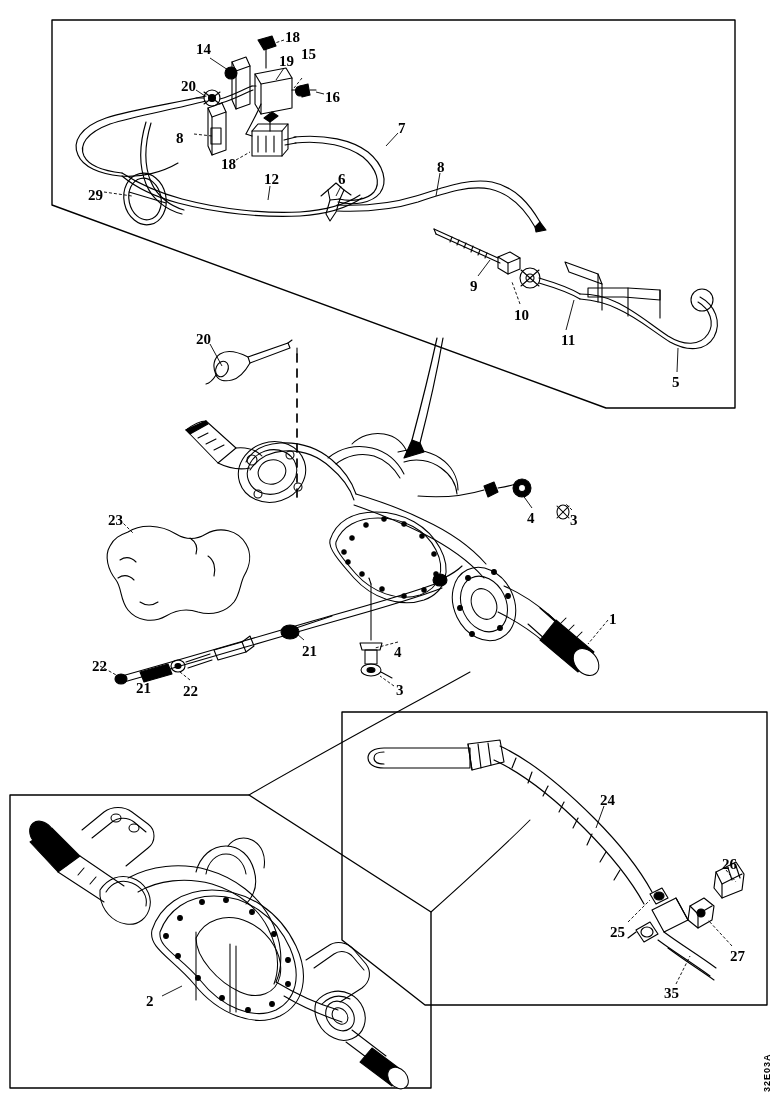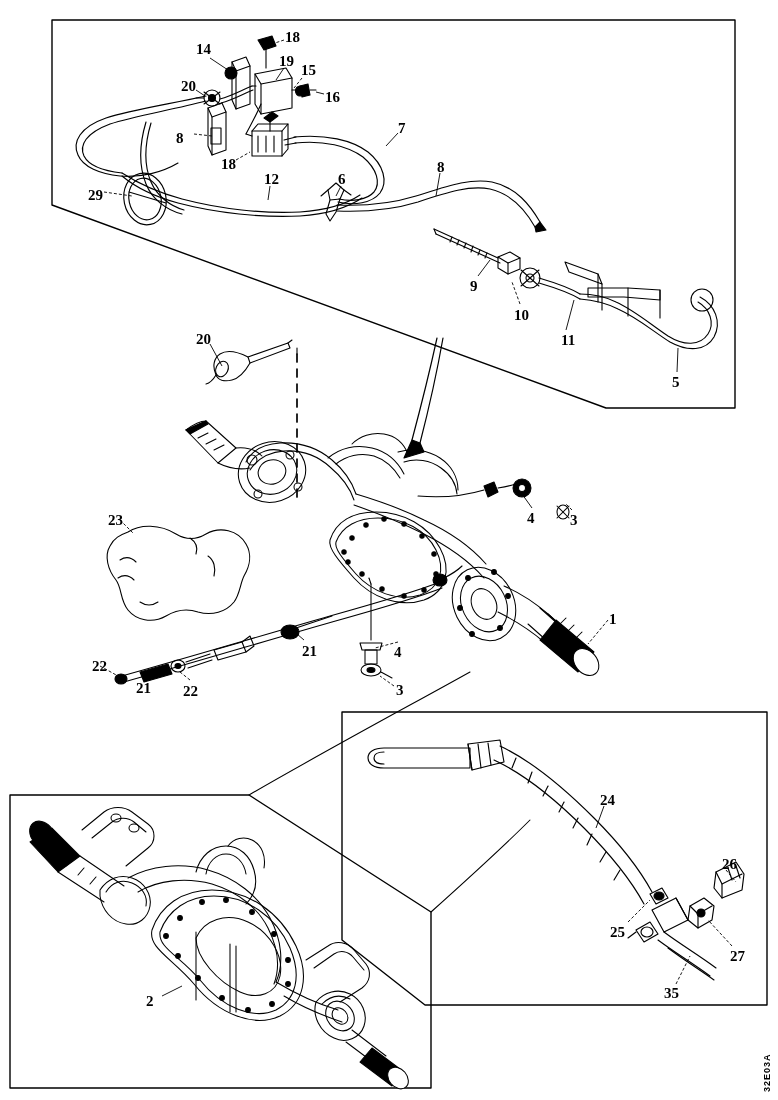--- a/index.html
+++ b/index.html
@@ -457,21 +457,21 @@
       </g>
 
     </g>
   </svg>
 
   <div>
 
     <span class="lbl" style="left:196px;top:42px">14</span>
     <span class="lbl" style="left:285px;top:30px">18</span>
     <span class="lbl" style="left:279px;top:54px">19</span>
-    <span class="lbl" style="left:301px;top:63px">15</span>
+    <span class="lbl" style="left:301px;top:47px">15</span>
     <span class="lbl" style="left:181px;top:79px">20</span>
     <span class="lbl" style="left:325px;top:90px">16</span>
     <span class="lbl" style="left:176px;top:131px">8</span>
     <span class="lbl" style="left:398px;top:121px">7</span>
     <span class="lbl" style="left:221px;top:157px">18</span>
     <span class="lbl" style="left:264px;top:172px">12</span>
     <span class="lbl" style="left:338px;top:172px">6</span>
     <span class="lbl" style="left:437px;top:160px">8</span>
     <span class="lbl" style="left:88px;top:188px">29</span>
     <span class="lbl" style="left:470px;top:279px">9</span>

